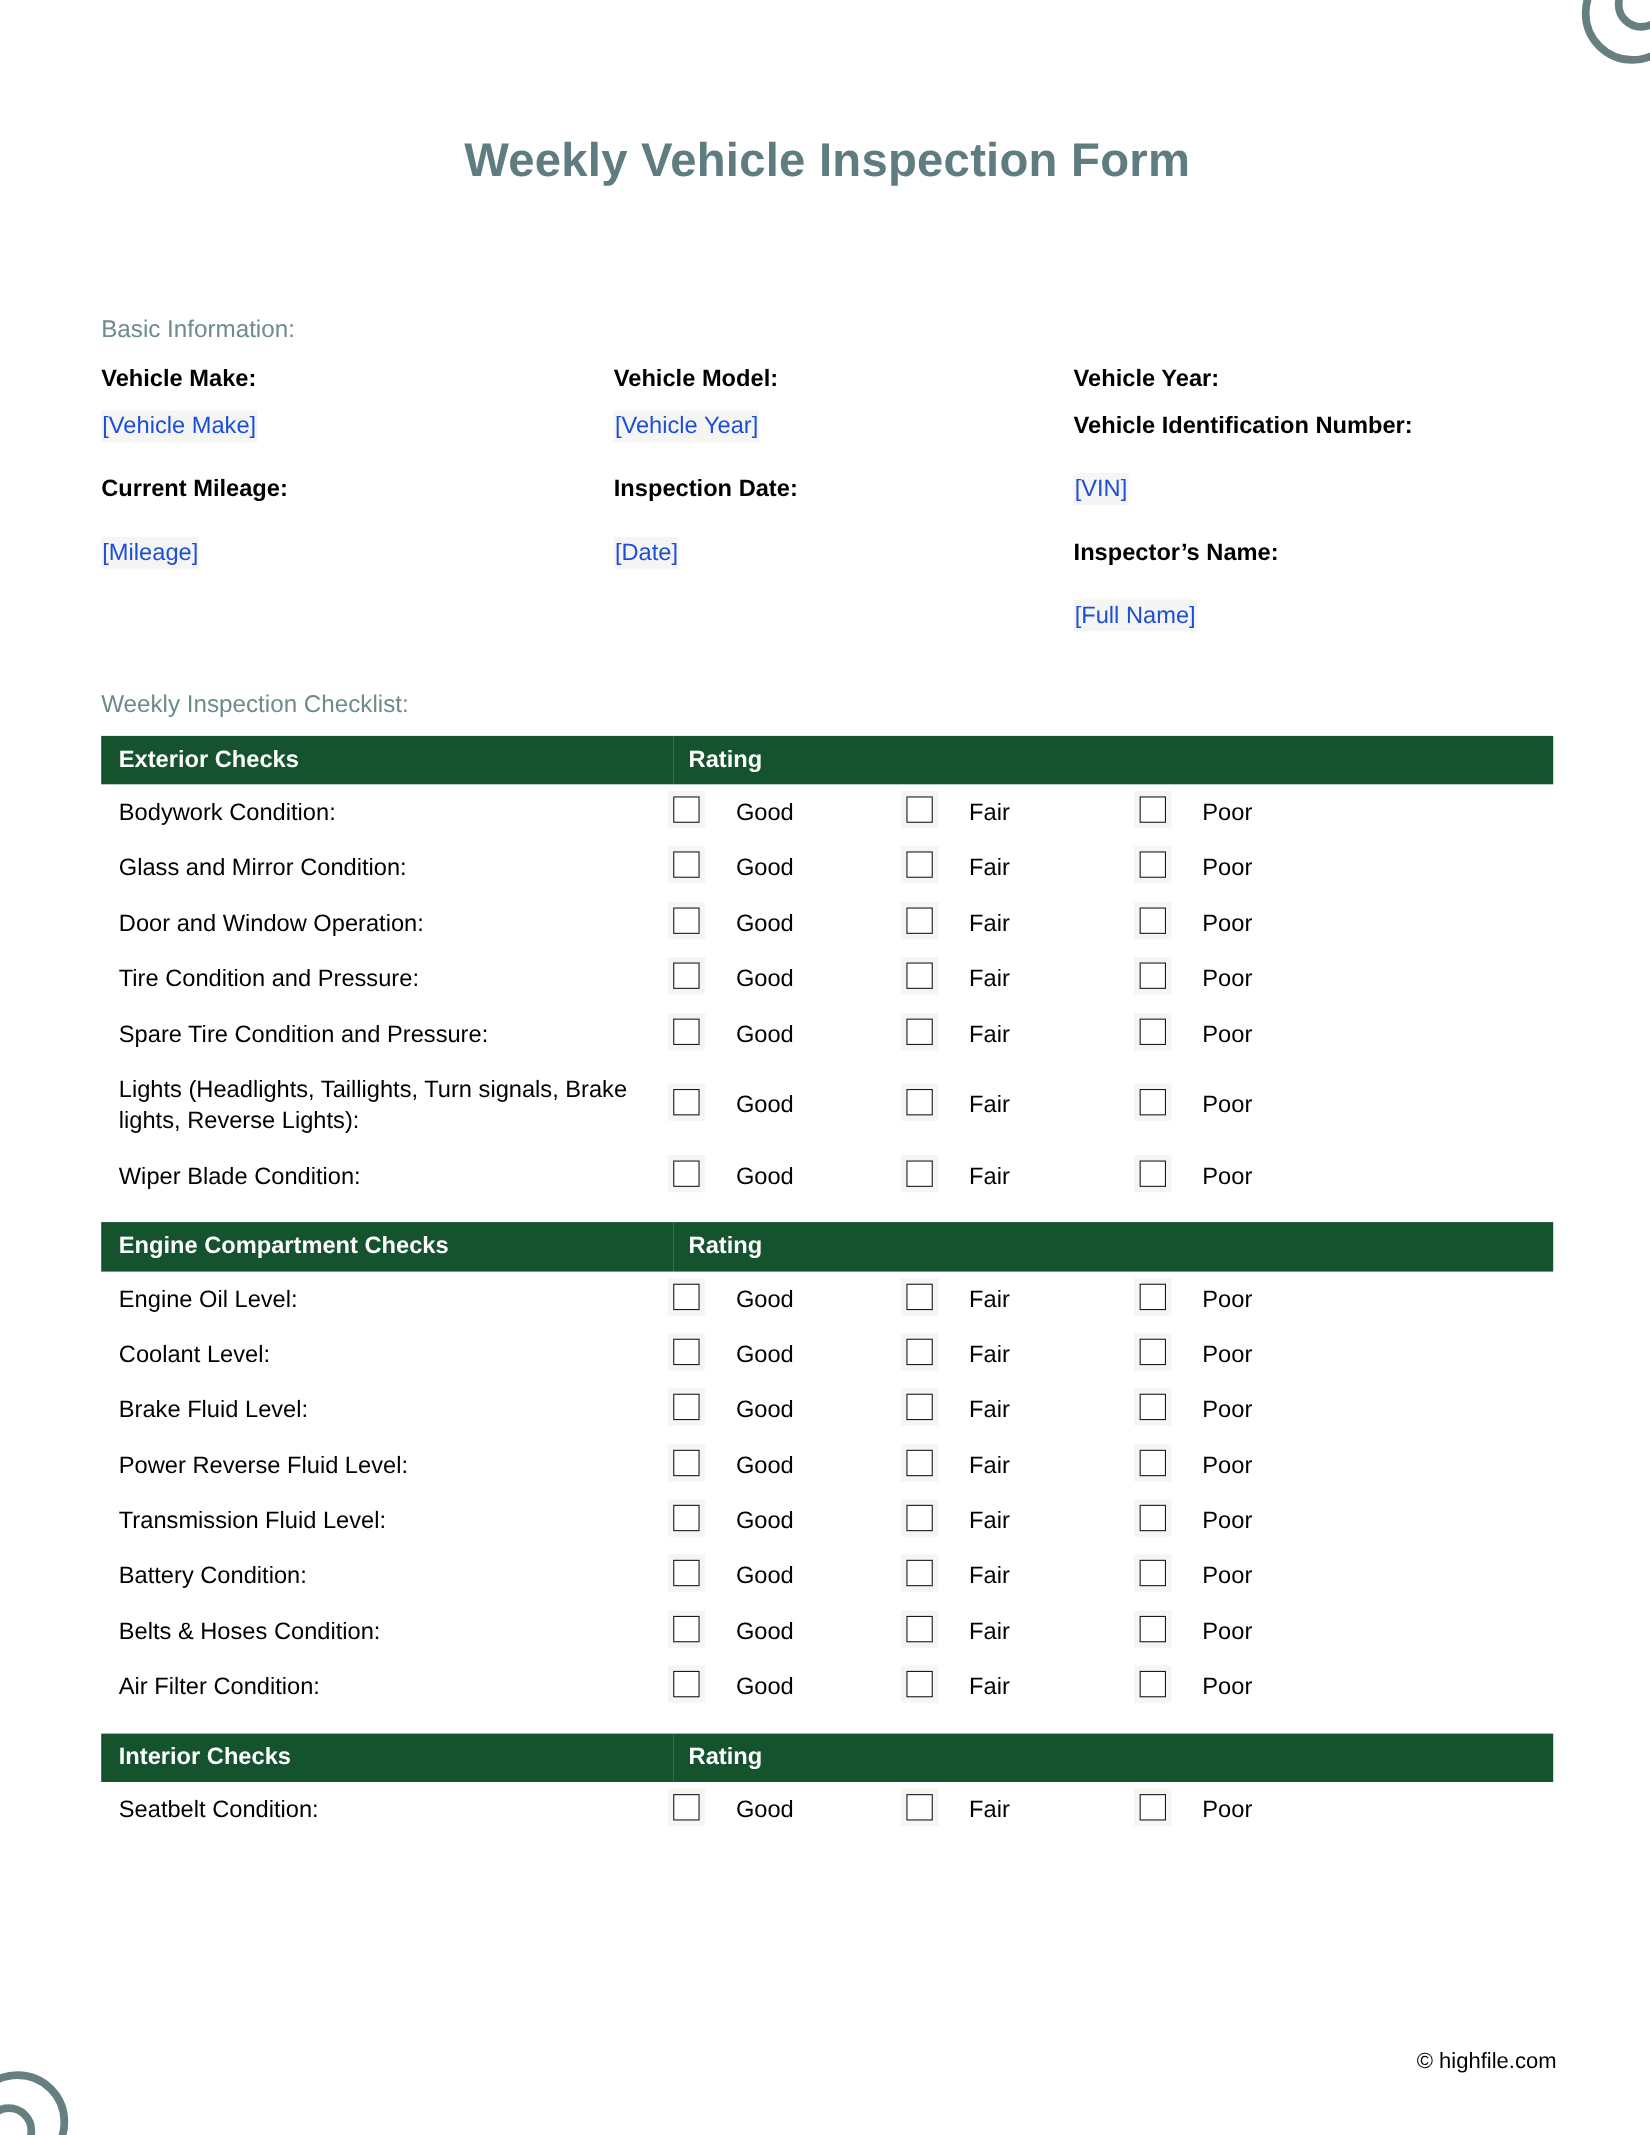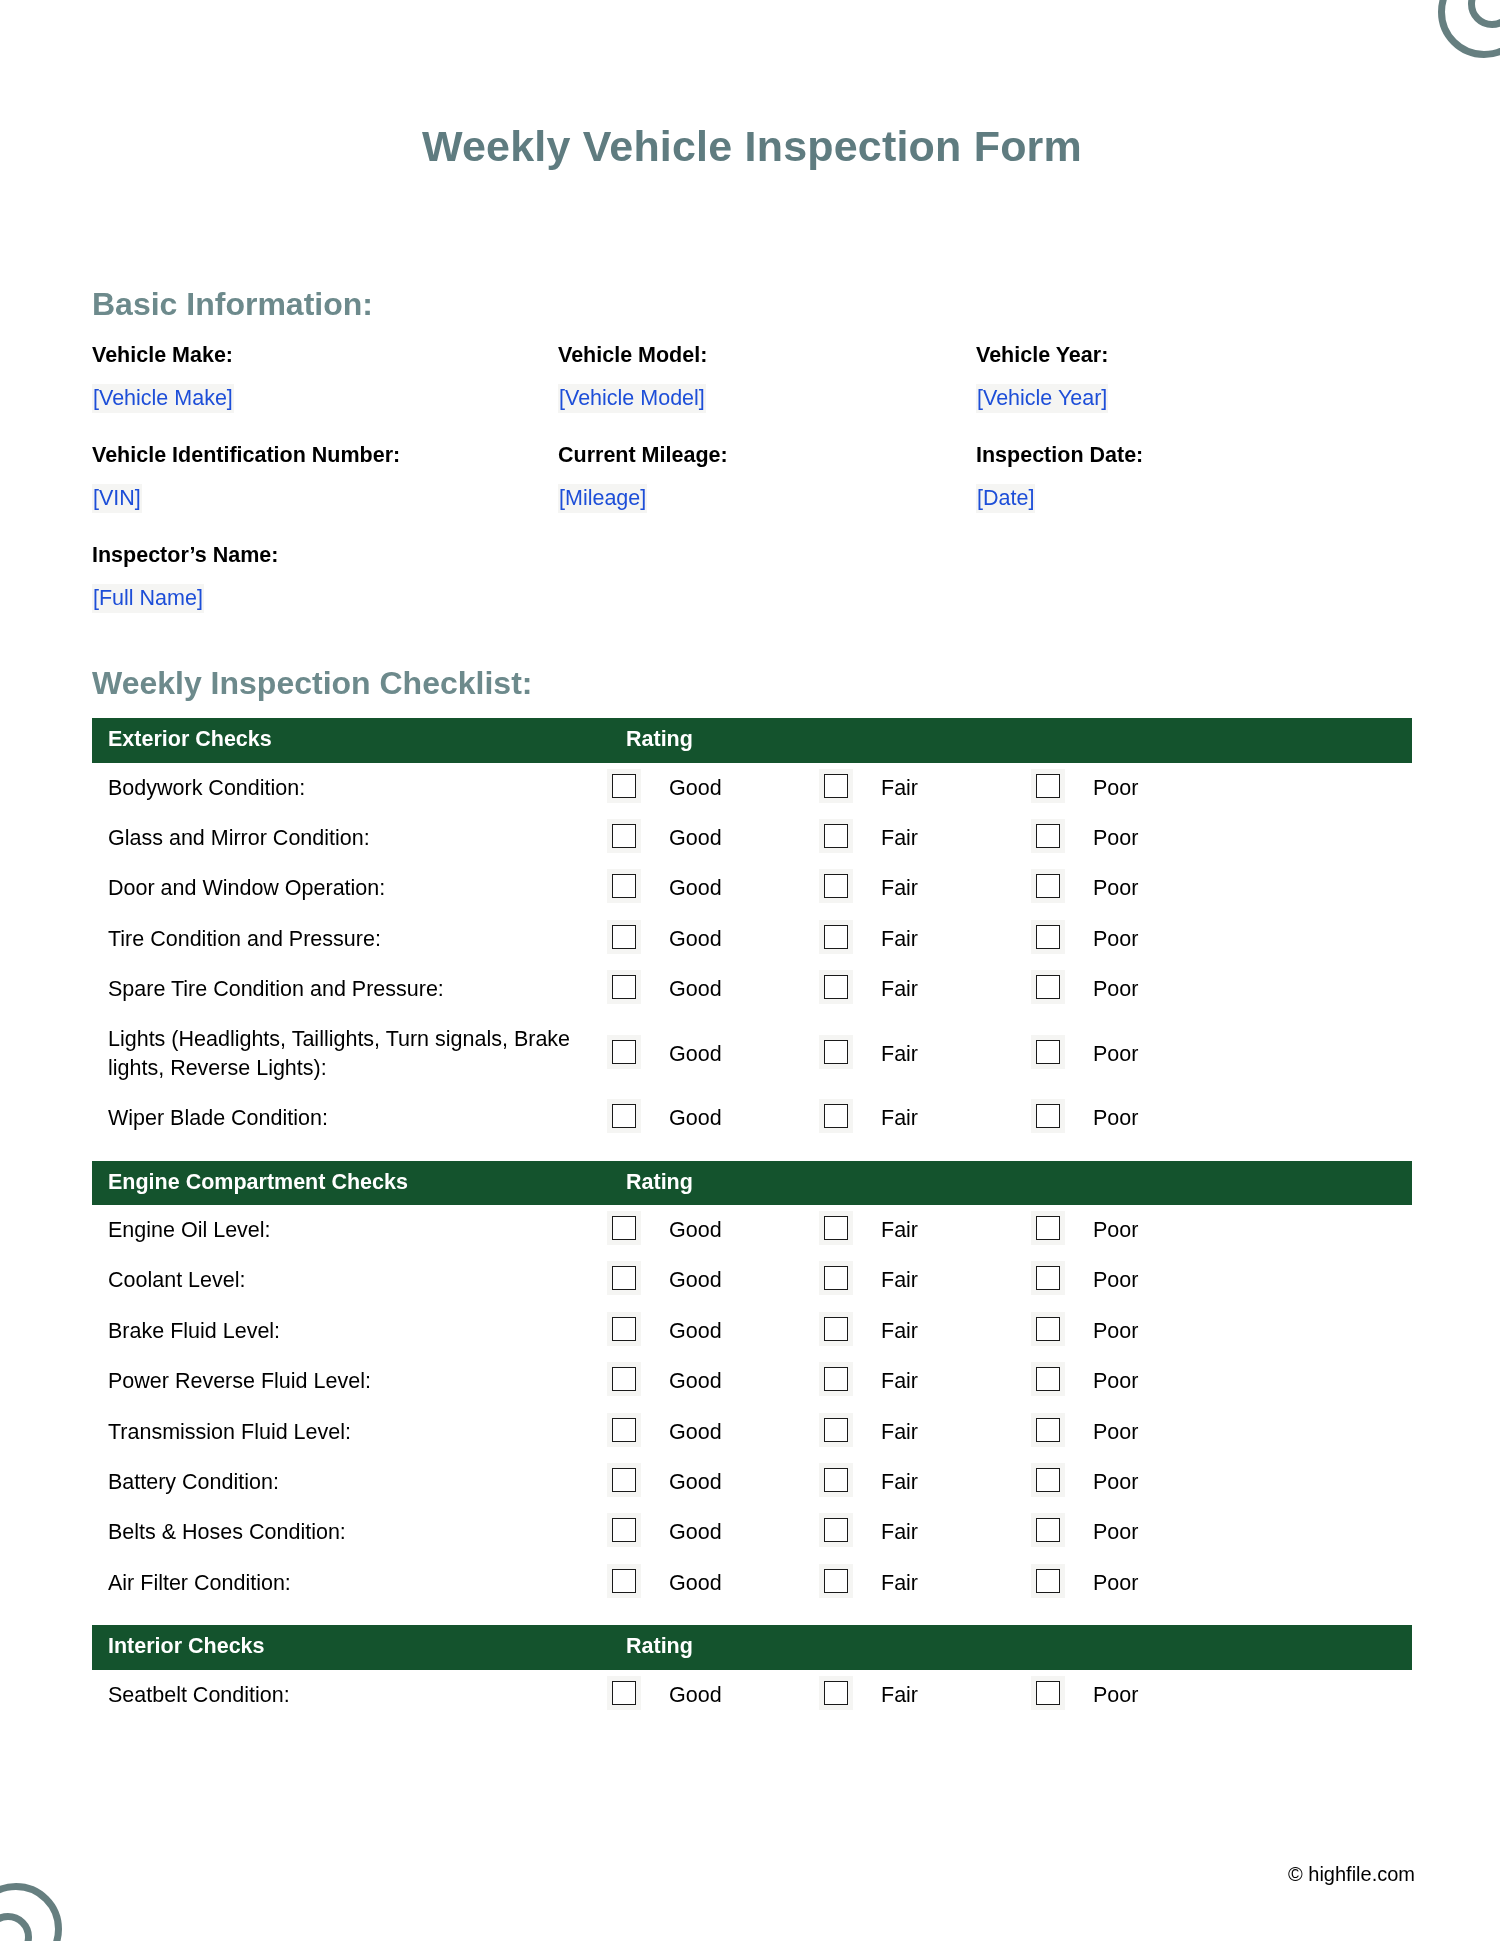--- a/index.html
+++ b/index.html
@@ -69,22 +69,22 @@
     text-align: center;
     font-size: 43px;
     font-weight: bold;
     color: #5f7c80;
     margin: 0;
     padding-top: 122px;
     letter-spacing: 0.2px;
   }
 
   .section-heading {
-    font-size: 32px;
-    font-weight: bold;
+    font-size: 22px;
+    font-weight: normal;
     color: #6d8a8c;
     margin: 0;
   }
 
   #basic-info-heading { padding-top: 115px; }
 
   
   .info-grid {
     display: grid;
     grid-template-columns: 466px 418px auto;
@@ -188,23 +188,20 @@
       </div>
       <div class="info-cell">
         <div class="info-label">Vehicle Model:</div>
       </div>
       <div class="info-cell">
         <div class="info-label">Vehicle Year:</div>
       </div>
 
       <div class="info-value">
         <span>[Vehicle Make]</span>
-      </div>
-      <div class="info-value">
-        <span>[Vehicle Model]</span>
       </div>
       <div class="info-value">
         <span>[Vehicle Year]</span>
       </div>
 
       <div class="info-cell">
         <div class="info-label">Vehicle Identification Number:</div>
       </div>
       <div class="info-cell">
         <div class="info-label">Current Mileage:</div>

